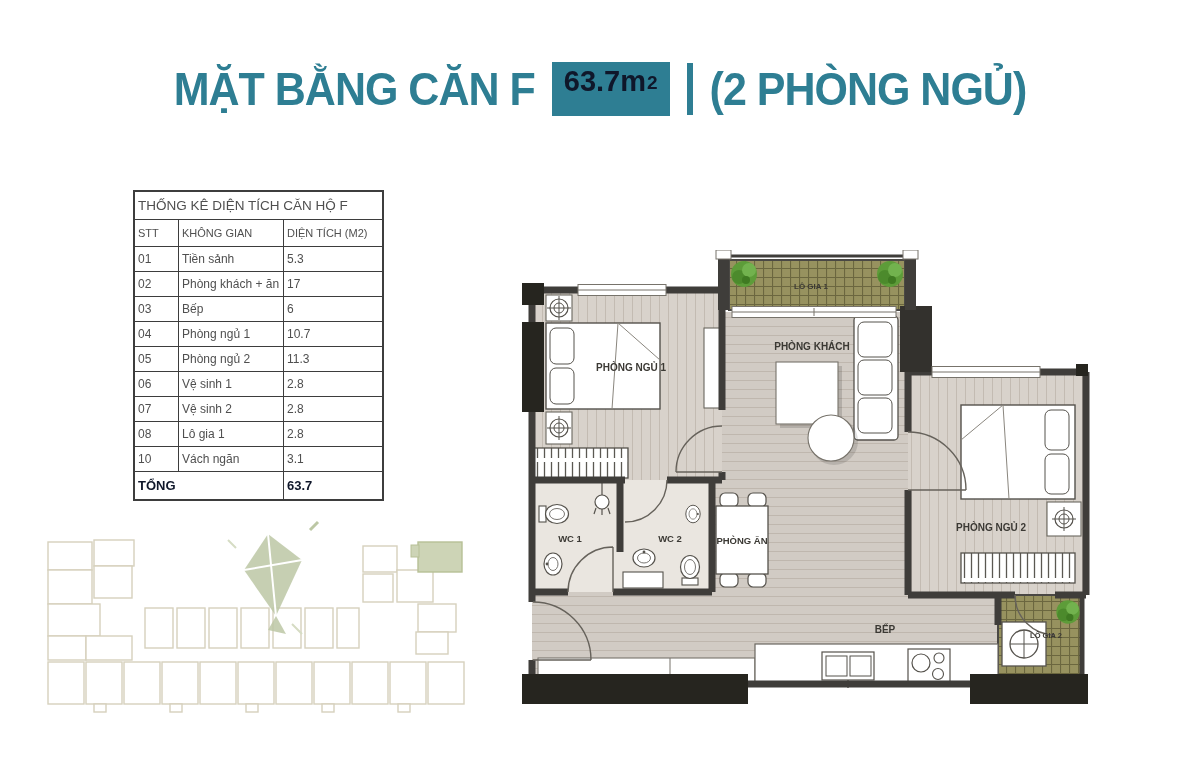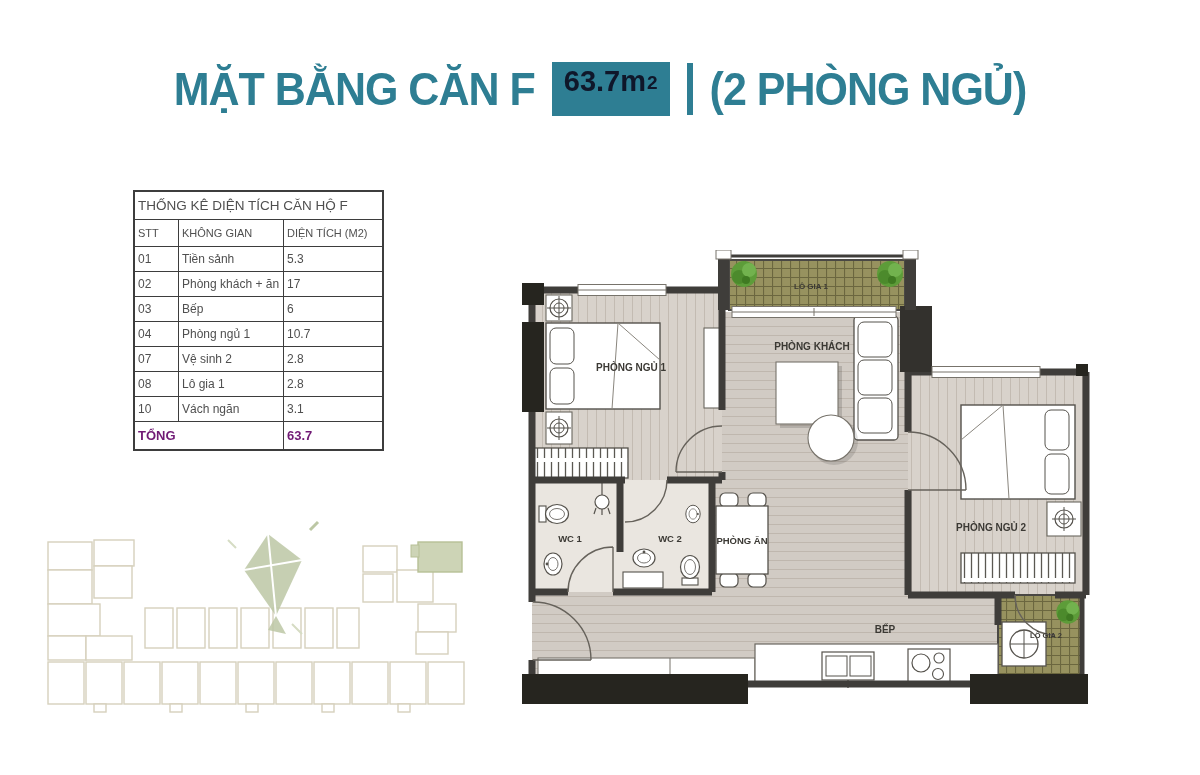--- a/index.html
+++ b/index.html
@@ -19,21 +19,21 @@
 
   
   .stats{left:133px;top:190px;}
   table.stats-tbl{border-collapse:collapse;border:2.5px solid #3d3d3d;background:#fff;}
   .stats-tbl td,.stats-tbl th{border:1.7px solid #3d3d3d;text-align:left;
           padding:0 3px;color:#4f4f4f;font-weight:400;}
   .stats-tbl .t-title{height:28px;font-size:13.5px;font-weight:700;color:#2b2b2b;}
   .stats-tbl .t-head td{height:26px;font-size:11px;color:#4f4f4f;}
   .stats-tbl .t-row td{height:24px;font-size:12px;}
   .col-stt{width:37px;}  .col-space{width:98px;}  .col-area{width:92px;}
-  .stats-tbl .t-total td{height:27px;font-size:13px;font-weight:700;color:#701a75;}
+  .stats-tbl .t-total td{height:27px;font-size:13px;font-weight:700;color:#0f172a;}
 
   
   .plan{left:520px;top:250px;}
   .keyplan{left:30px;top:520px;}
   svg text{font-family:"Liberation Sans","DejaVu Sans",sans-serif;}
   .room-lbl{font-weight:700;fill:#3b3934;}
 </style>
 </head>
 <body>
 
@@ -72,20 +72,30 @@
       </tr>
       <tr class="t-row">
         <td>03</td>
         <td>Bếp</td>
         <td>6</td>
       </tr>
       <tr class="t-row">
         <td>04</td>
         <td>Phòng ngủ 1</td>
         <td>10.7</td>
+      </tr>
+      <tr class="t-row">
+        <td>05</td>
+        <td>Phòng ngủ 2</td>
+        <td>11.3</td>
+      </tr>
+      <tr class="t-row">
+        <td>06</td>
+        <td>Vệ sinh 1</td>
+        <td>2.8</td>
       </tr>
       <tr class="t-row">
         <td>07</td>
         <td>Vệ sinh 2</td>
         <td>2.8</td>
       </tr>
       <tr class="t-row">
         <td>08</td>
         <td>Lô gia 1</td>
         <td>2.8</td>

